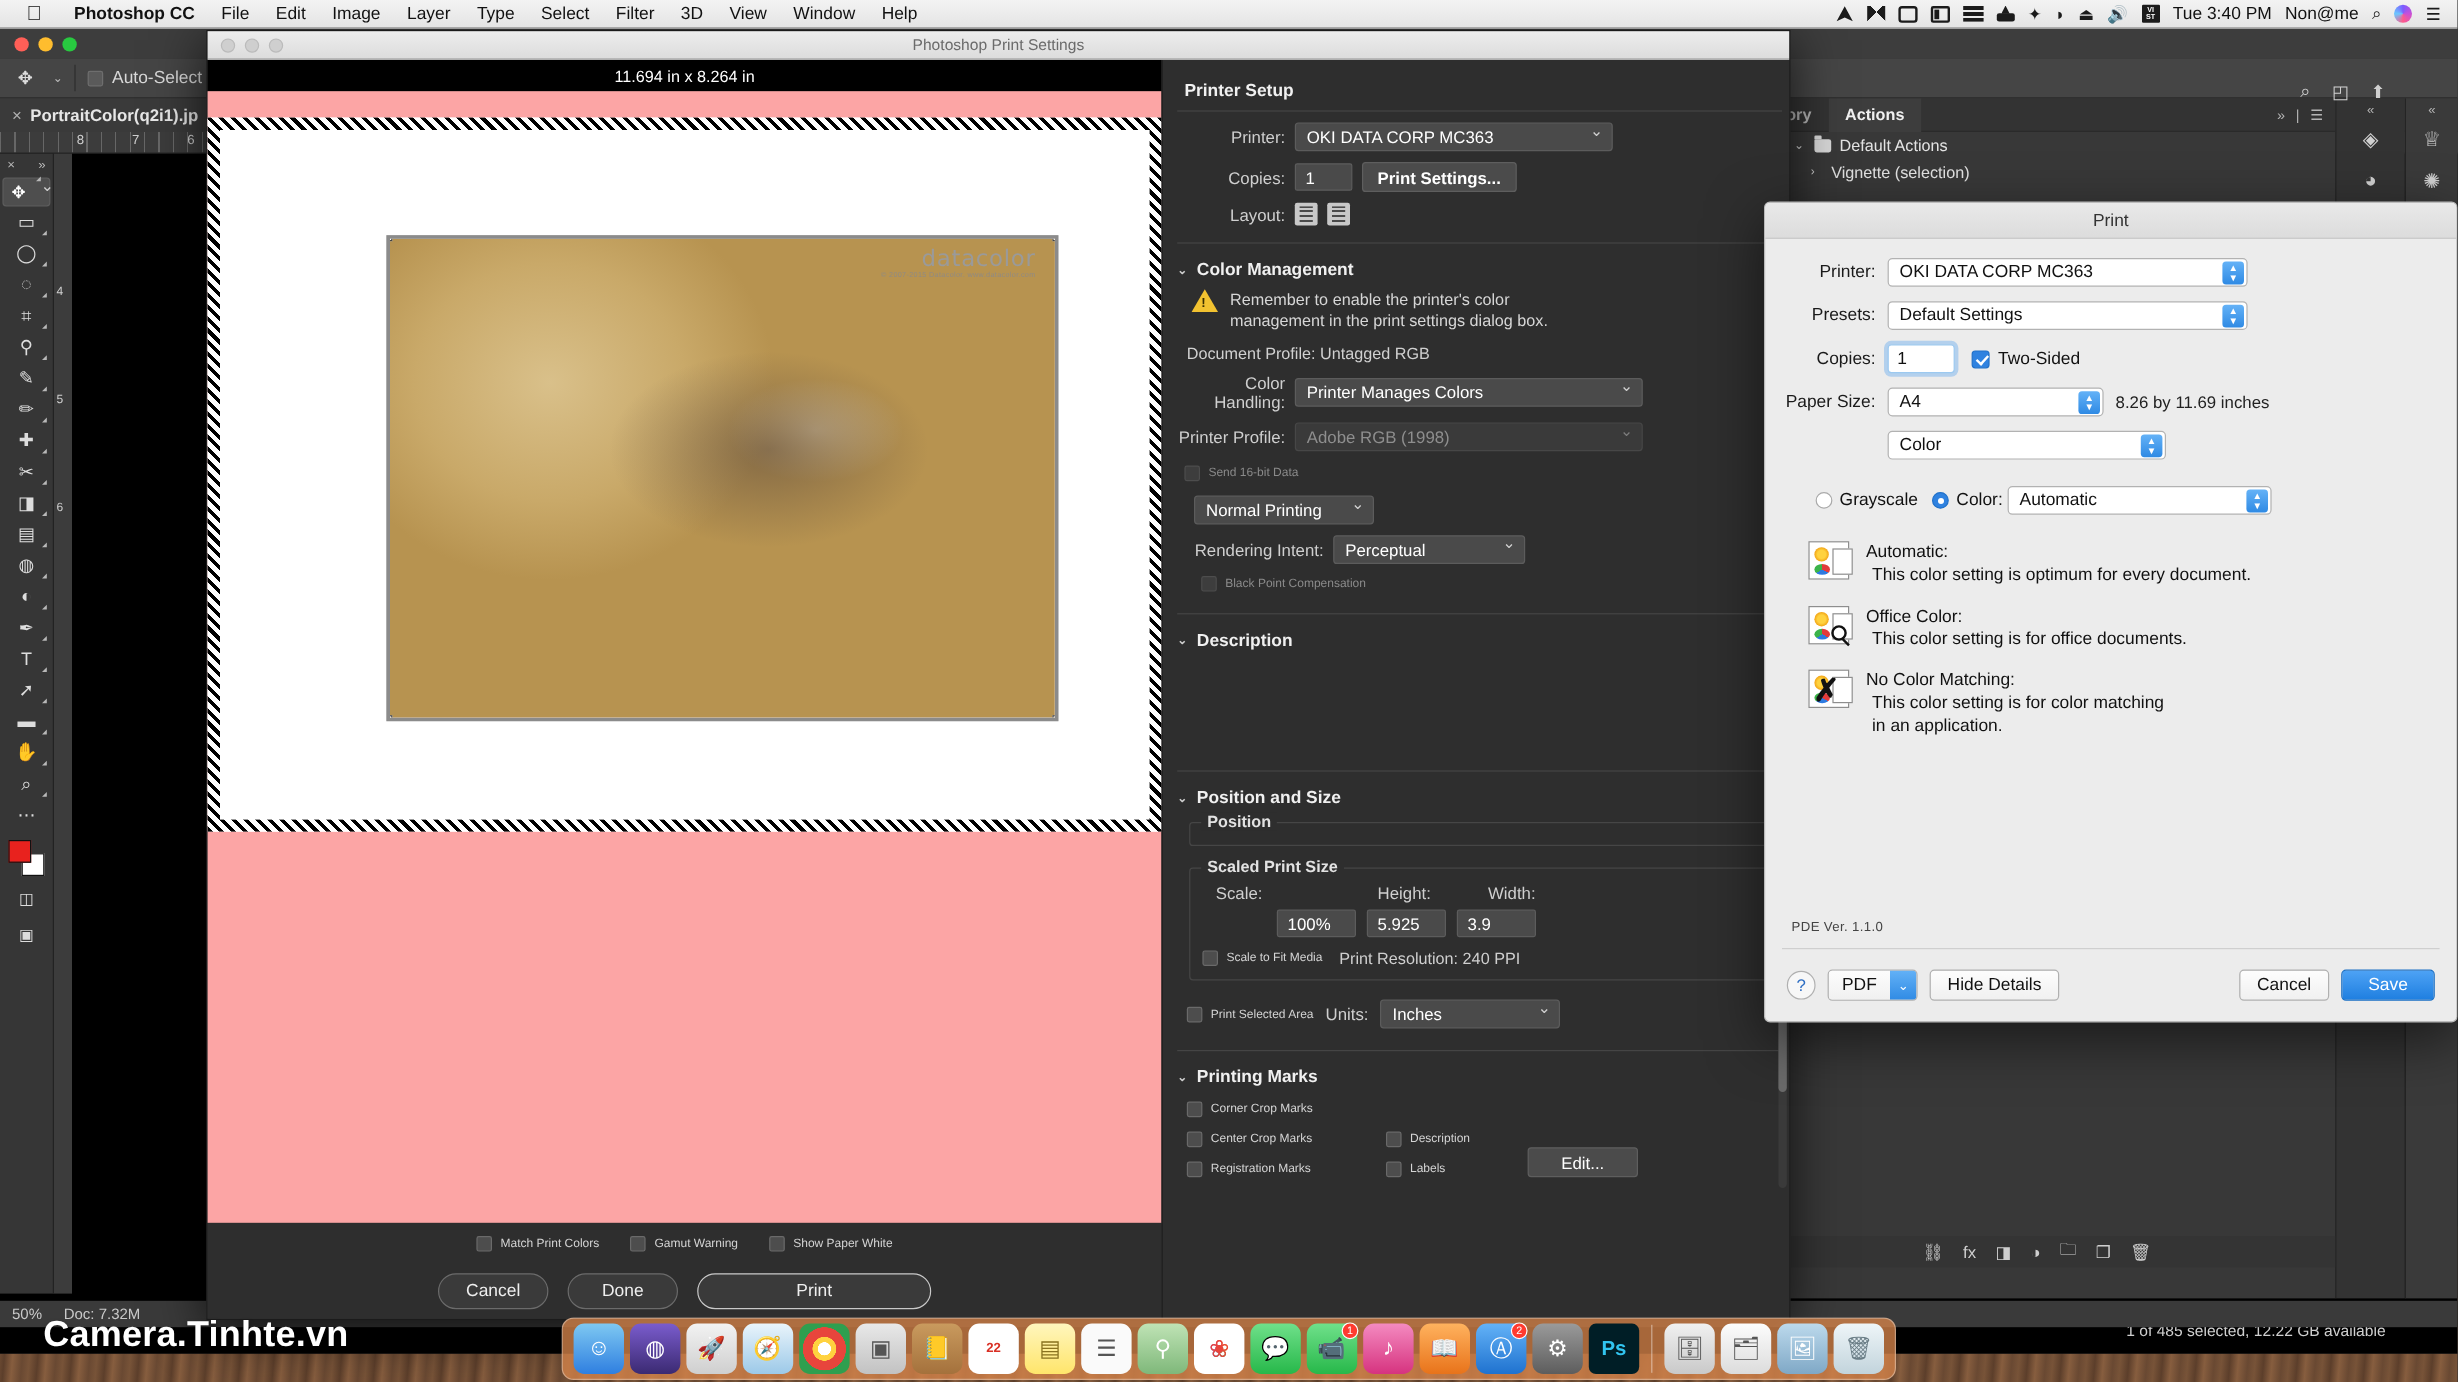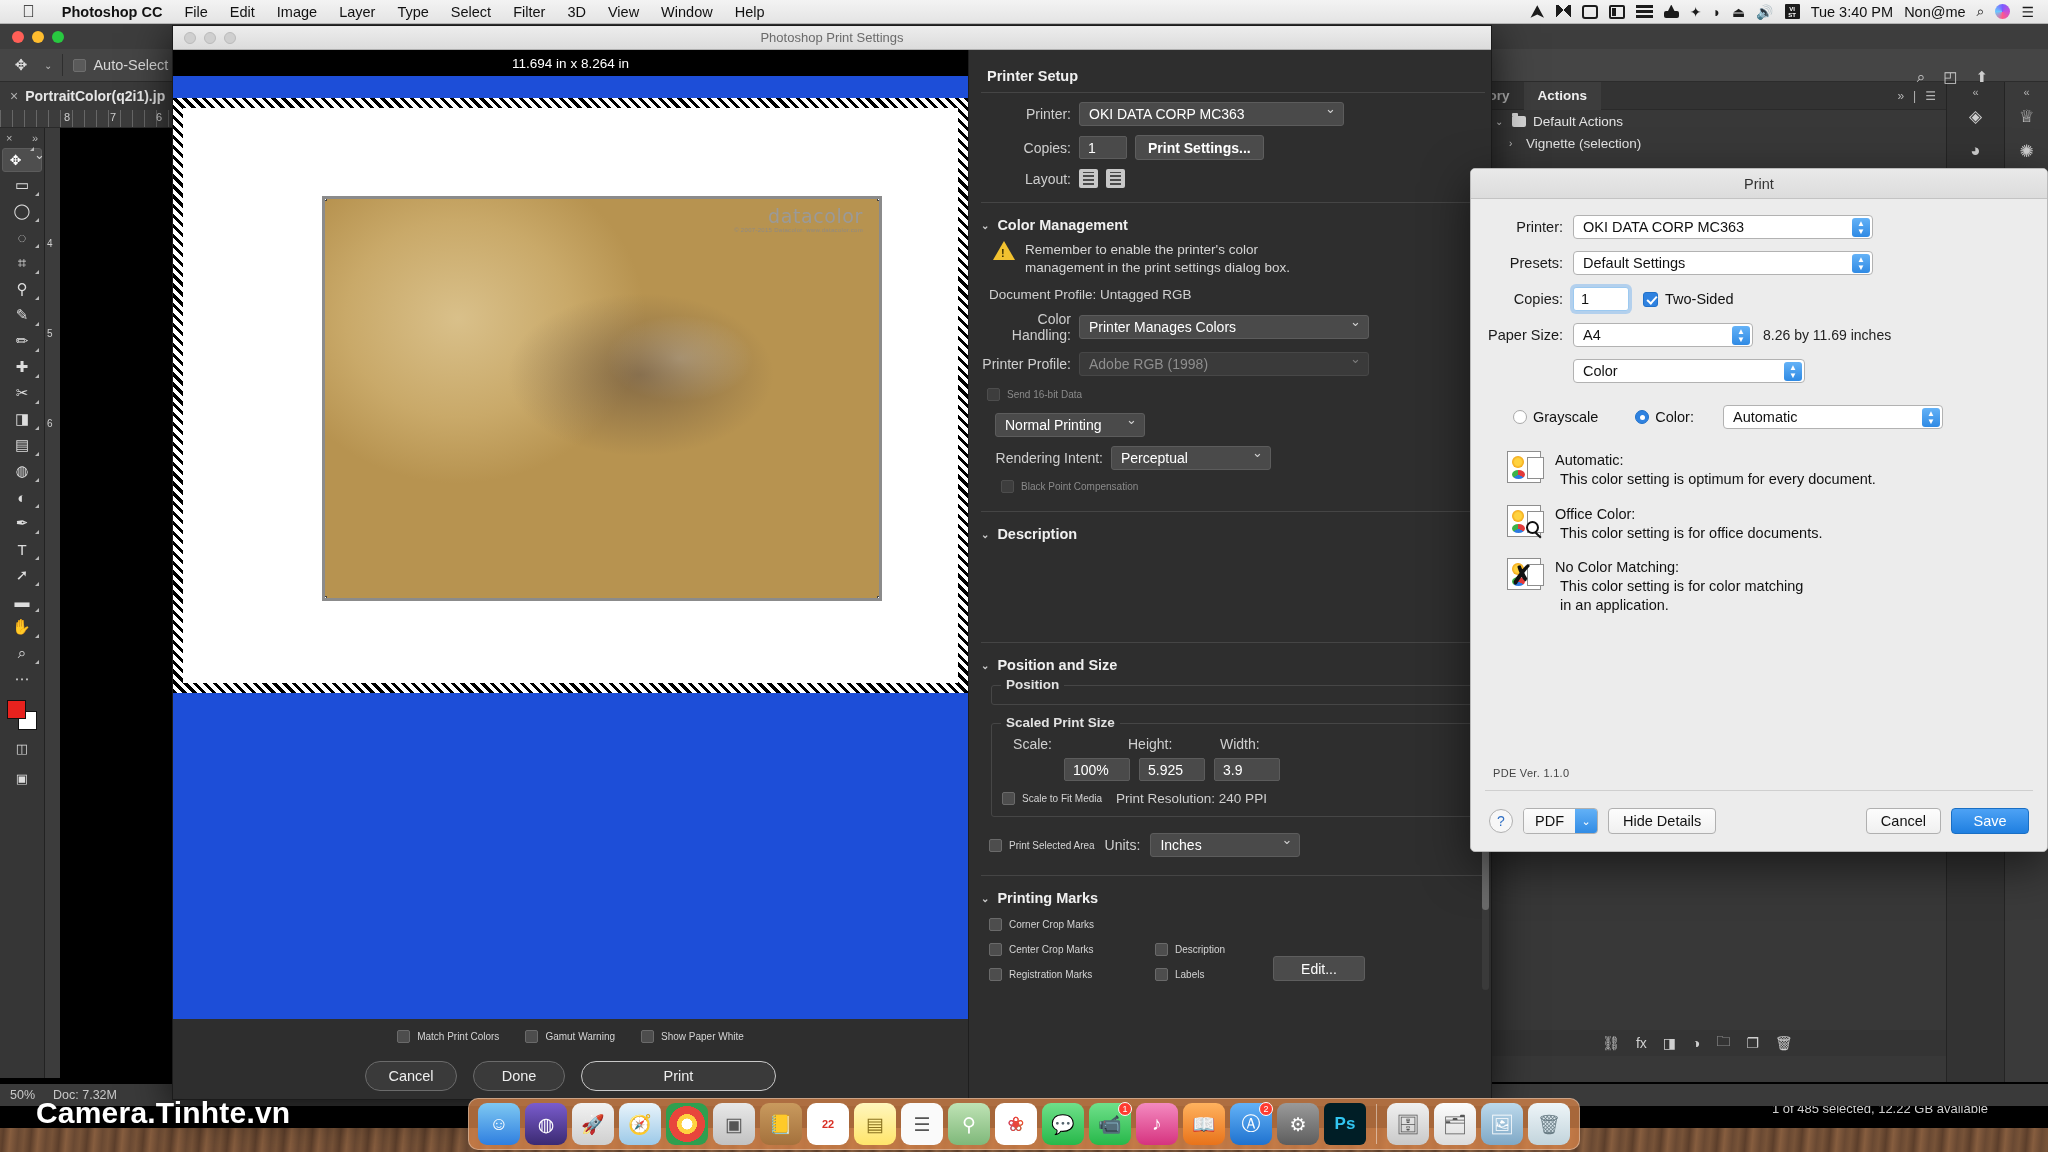--- a/index.html
+++ b/index.html
@@ -175,21 +175,21 @@
   .pps-title span.t{position:absolute;left:0;right:0;text-align:center;font-size:13px;color:#6b6b6b;}
   .pps-traffic{display:flex;gap:8px;padding-left:11px;}
   .tl-d{width:12px;height:12px;border-radius:50%;background:#cfcfcf;border:1px solid #bbb;}
 
   .pps-body{position:absolute;top:24px;left:0;right:0;bottom:0;display:flex;}
   .pps-left{width:795px;position:relative;background:#2e2e2e;}
   .pps-right{flex:1;position:relative;background:#2e2e2e;border-left:1px solid #1e1e1e;}
 
   .preview-dim{position:absolute;top:0;left:0;right:0;height:26px;background:#000;color:#fff;
     display:flex;align-items:center;justify-content:center;font-size:13.5px;}
-  .preview-stage{position:absolute;top:26px;left:0;right:0;bottom:80px;background:#1d4ed8;
+  .preview-stage{position:absolute;top:26px;left:0;right:0;bottom:80px;background:#fca5a5;
     display:flex;align-items:flex-start;justify-content:center;padding-top:22px;}
   .paper{
     width:830px;height:595px;background:#fff;position:relative;
     border:10px solid transparent;
     background-image:
       linear-gradient(#fff,#fff),
       repeating-linear-gradient(45deg,#000 0 3px,#fff 3px 7px);
     background-origin:content-box,border-box;
     background-clip:content-box,border-box;
   }
@@ -630,21 +630,21 @@
           </div>
 
           <div class="group-box" style="margin:12px 8px 0 10px">
             <span class="group-lbl">Position</span>
           </div>
 
           <div class="group-box" style="margin:18px 8px 0 10px">
             <span class="group-lbl">Scaled Print Size</span>
             <div style="display:flex;gap:30px;margin-top:4px">
               <span class="lbl" style="width:50px;text-align:right">Scale:</span>
-              <span class="lbl" style="width:62px;text-align:left;margin-left:46px">Height:</span>
+              <span class="lbl" style="width:62px;text-align:left;margin-left:66px">Height:</span>
               <span class="lbl" style="width:60px;text-align:left">Width:</span>
             </div>
             <div style="display:flex;gap:9px;margin-top:6px;padding-left:62px">
               <div class="txtf" style="width:66px">100%</div>
               <div class="txtf" style="width:66px">5.925</div>
               <div class="txtf" style="width:66px">3.9</div>
             </div>
             <div style="display:flex;align-items:center;gap:14px;margin-top:10px">
               <label class="ck">
                 <span class="cb2"></span>
@@ -745,21 +745,21 @@
       </div>
 
       <div class="mp-row">
         <span class="mp-lbl"></span>
         <div class="mp-pop" style="width:232px">
           <span>Color</span>
           <span class="stepper">▲<br>▼</span>
         </div>
       </div>
 
-      <div style="display:flex;gap:25px;margin:22px 0 0 28px">
+      <div style="display:flex;gap:0;margin:22px 0 0 28px">
         <label class="mp-check" style="margin-left:0;gap:6px">
           <span class="radio"></span>
           <span>Grayscale</span>
         </label>
         <label class="mp-check" style="margin-left:12px;gap:6px">
           <span class="radio on"></span>
           <span>Color:</span>
         </label>
         <div class="mp-pop" style="width:220px;margin-left:4px">
           <span>Automatic</span>

